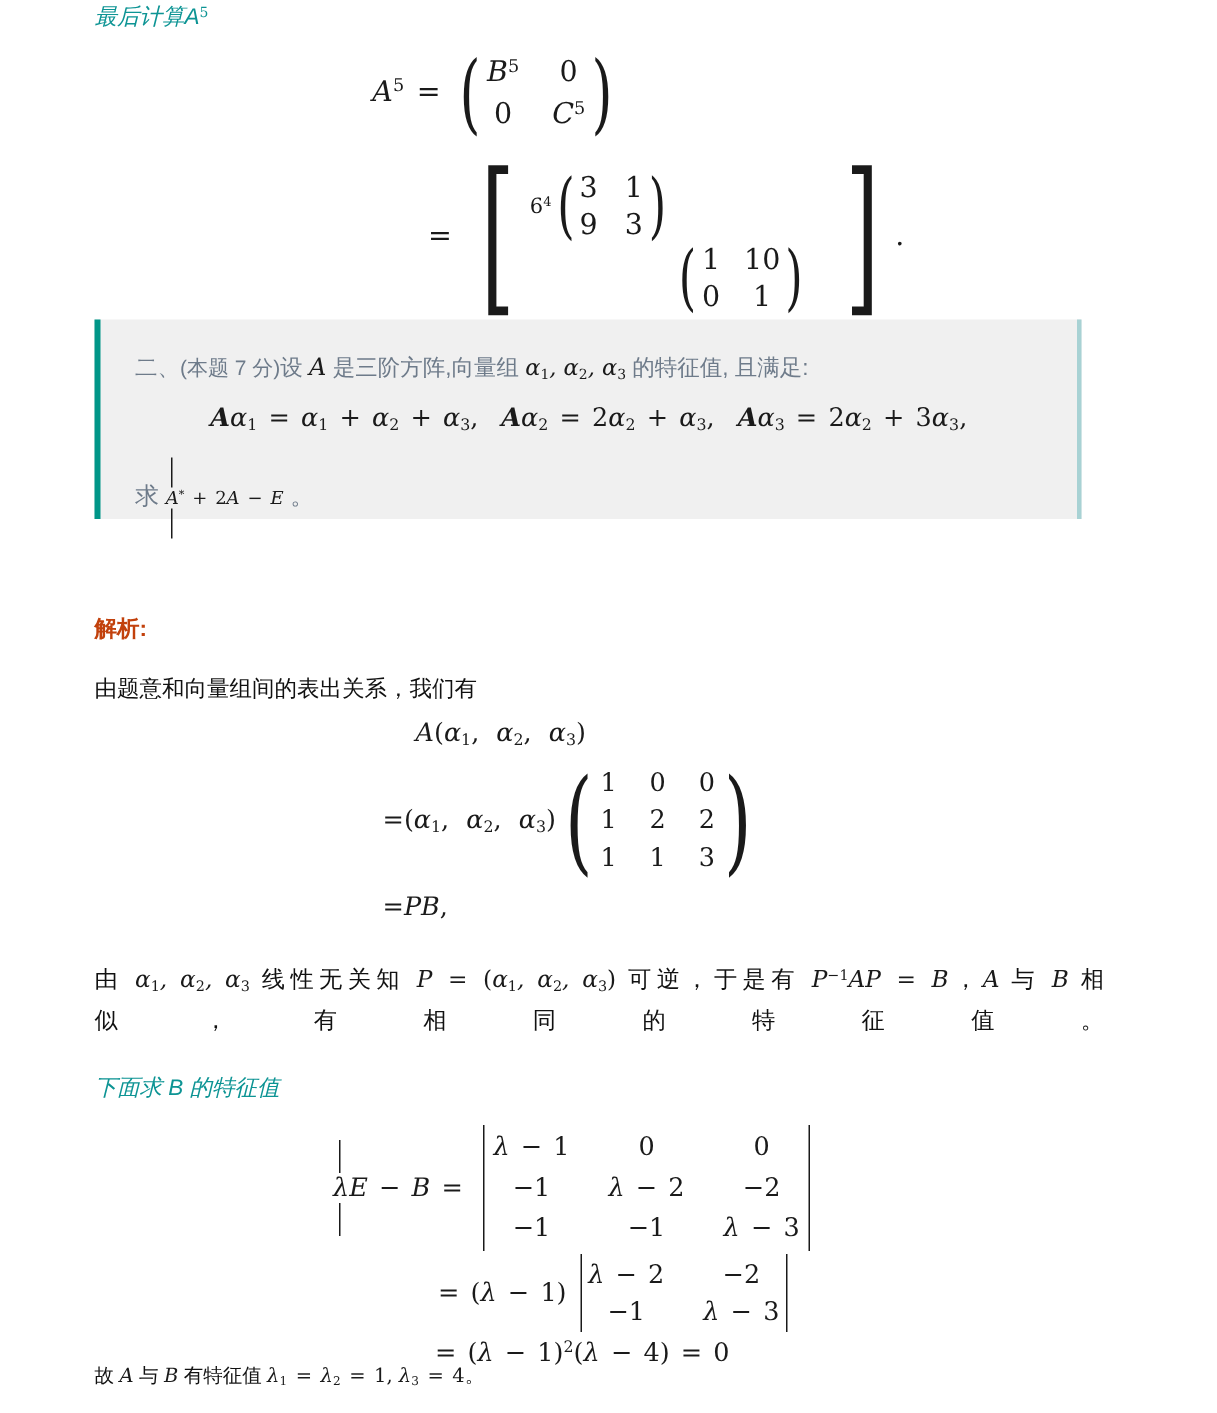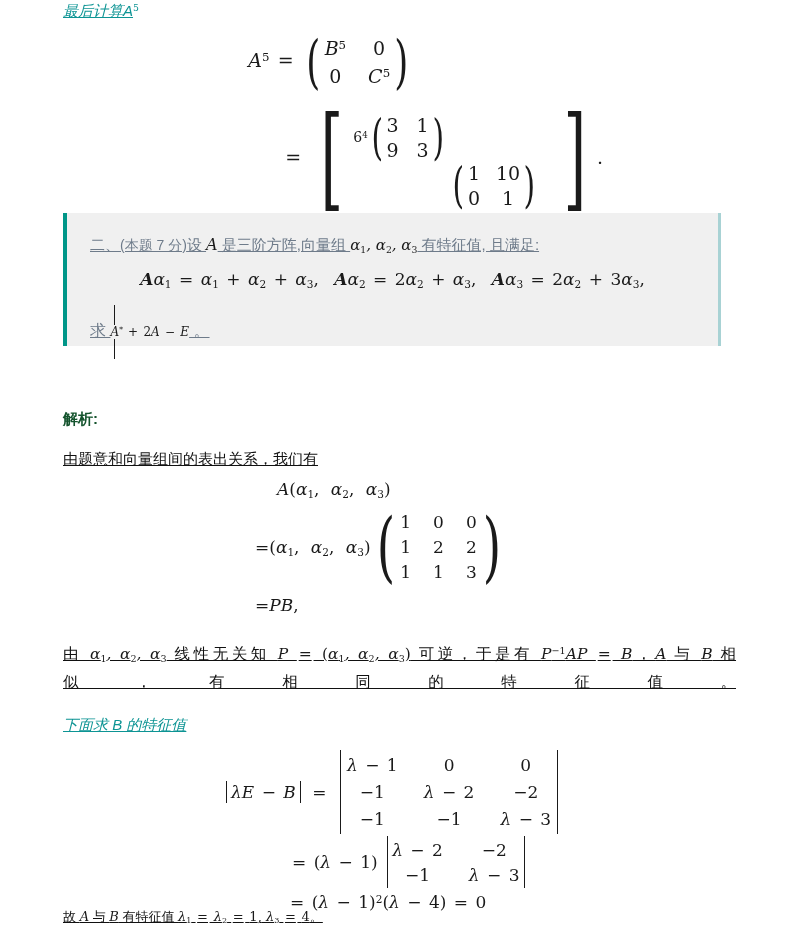--- a/index.html
+++ b/index.html
@@ -81,27 +81,26 @@
   .mtx .cell.it { font-style: italic; }
 
   
   .teal-head {
     color: #0d9494;
     font-style: italic;
     font-weight: 400;
     font-family: "DejaVu Serif", "Liberation Serif", serif;
   }
   .teal-bold {
-    color: #14532d;
+    color: #c2410c;
     font-weight: bold;
     font-family: "Liberation Sans", sans-serif;
   }
   .cn {
     font-family: "Liberation Sans", "DejaVu Sans", sans-serif;
-    text-decoration: underline;
   }
 
   
   .abs { position: absolute; }
 
   #head-a5 { left: 63px; top: 2px; font-size: 15px; white-space: nowrap; }
   #eq1 { left: 0px; top: 28px; width: 811px; text-align: center; font-size: 19px; }
   #eq1-inner { display: inline-block; transform: translateX(-75px); }
   #eq2 { left: 0px; top: 92px; width: 811px; font-size: 19px; }
   #eq2-inner { display: block; margin-left: 283px; }
@@ -217,21 +216,21 @@
             </span>
           </span>
         </span>
         <span class="brk" style="font-size:112px;">]</span>
       </span><span class="mn" style="vertical-align:middle;">.</span>
     </span>
   </div>
 
   <div class="callout">
     <div class="l1">
-      <span class="cn">二、</span><span class="cn" style="font-size:14px;">(本题 7 分)</span><span class="cn">设 </span><span class="math" style="font-size:16px;">A</span><span class="cn"> 是三阶方阵,向量组 </span><span class="math" style="font-size:15px;">α<sub>1</sub>, α<sub>2</sub>, α<sub>3</sub></span><span class="cn"> 有特征值, 且满足:</span>
+      <span class="cn">二、</span><span class="cn" style="font-size:14px;">(本题 7 分)</span><span class="cn">设 </span><span class="math" style="font-size:16px;">A</span><span class="cn"> 是三阶方阵,向量组 </span><span class="math" style="font-size:15px;">α<sub>1</sub>, α<sub>2</sub>, α<sub>3</sub></span><span class="cn"> 的特征值, 且满足:</span>
     </div>
     <div class="l2 math">
       <b>A</b>α<sub>1</sub> <span class="mo">=</span> α<sub>1</sub> <span class="mo">+</span> α<sub>2</sub> <span class="mo">+</span> α<sub>3</sub><span class="mn">,</span><span class="sp-lg"></span><b>A</b>α<sub>2</sub> <span class="mo">=</span> <span class="mn">2</span>α<sub>2</sub> <span class="mo">+</span> α<sub>3</sub><span class="mn">,</span><span class="sp-lg"></span><b>A</b>α<sub>3</sub> <span class="mo">=</span> <span class="mn">2</span>α<sub>2</sub> <span class="mo">+</span> <span class="mn">3</span>α<sub>3</sub><span class="mn">,</span>
     </div>
     <div class="l3">
       <span class="cn">求 </span><span class="mrow math" style="font-size:12px;flex-direction:column;">
           <span class="vbar" style="height:20px;"></span>
           <span style="white-space:nowrap;">A<sup>*</sup> <span class="mo">+</span> <span class="mn">2</span>A <span class="mo">−</span> E</span>
           <span class="vbar" style="height:20px;"></span>
         </span><span class="cn"> 。</span>
@@ -276,21 +275,21 @@
     <span class="nowrap">似，有相同的特征值。</span>
   </div>
 
   <div class="abs teal-head" id="head-b">
     <span class="cn" style="font-style:italic;">下面求 B 的特征值</span>
   </div>
 
   <div class="abs math" id="eq4">
     <span id="eq4-inner">
       <span class="ln">
-        <span class="mrow" style="vertical-align:middle;">
+        <span class="mrow" style="vertical-align:middle;flex-direction:column;">
           <span class="vbar" style="height:22px;"></span>
             <span style="white-space:nowrap;">λE <span class="mo">−</span> B</span>
             <span class="vbar" style="height:22px;"></span>
         </span>
         <span class="mo" style="vertical-align:middle;">=</span>
         <span class="mrow" style="vertical-align:middle;">
           <span class="vbar" style="height:84px;margin:0 6px;"></span>
           <span class="mtx c3" style="column-gap:26px;row-gap:7px;">
             <span class="cell it">λ <span class="mo">−</span> <span class="mn">1</span></span>
             <span class="cell">0</span>

